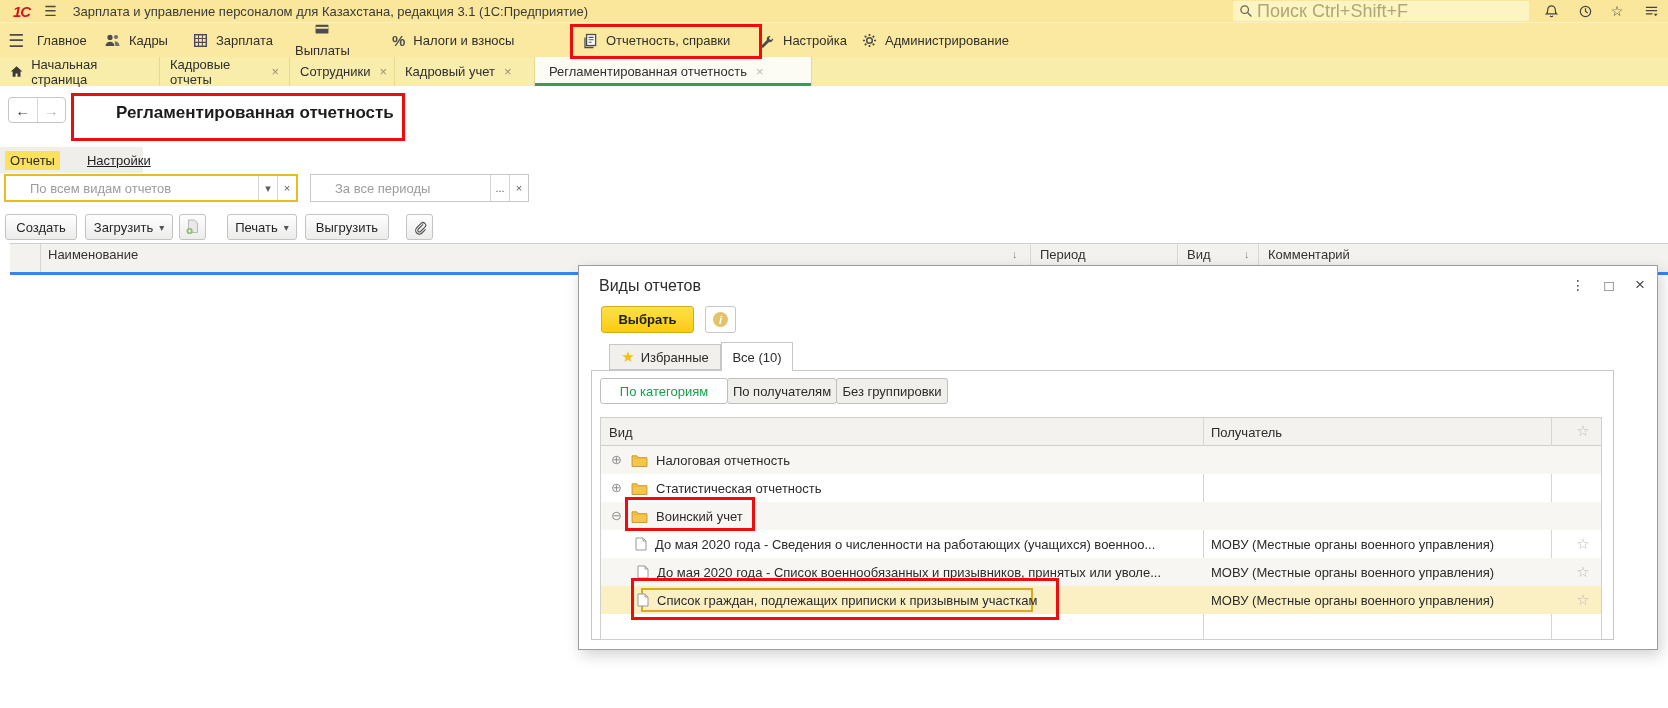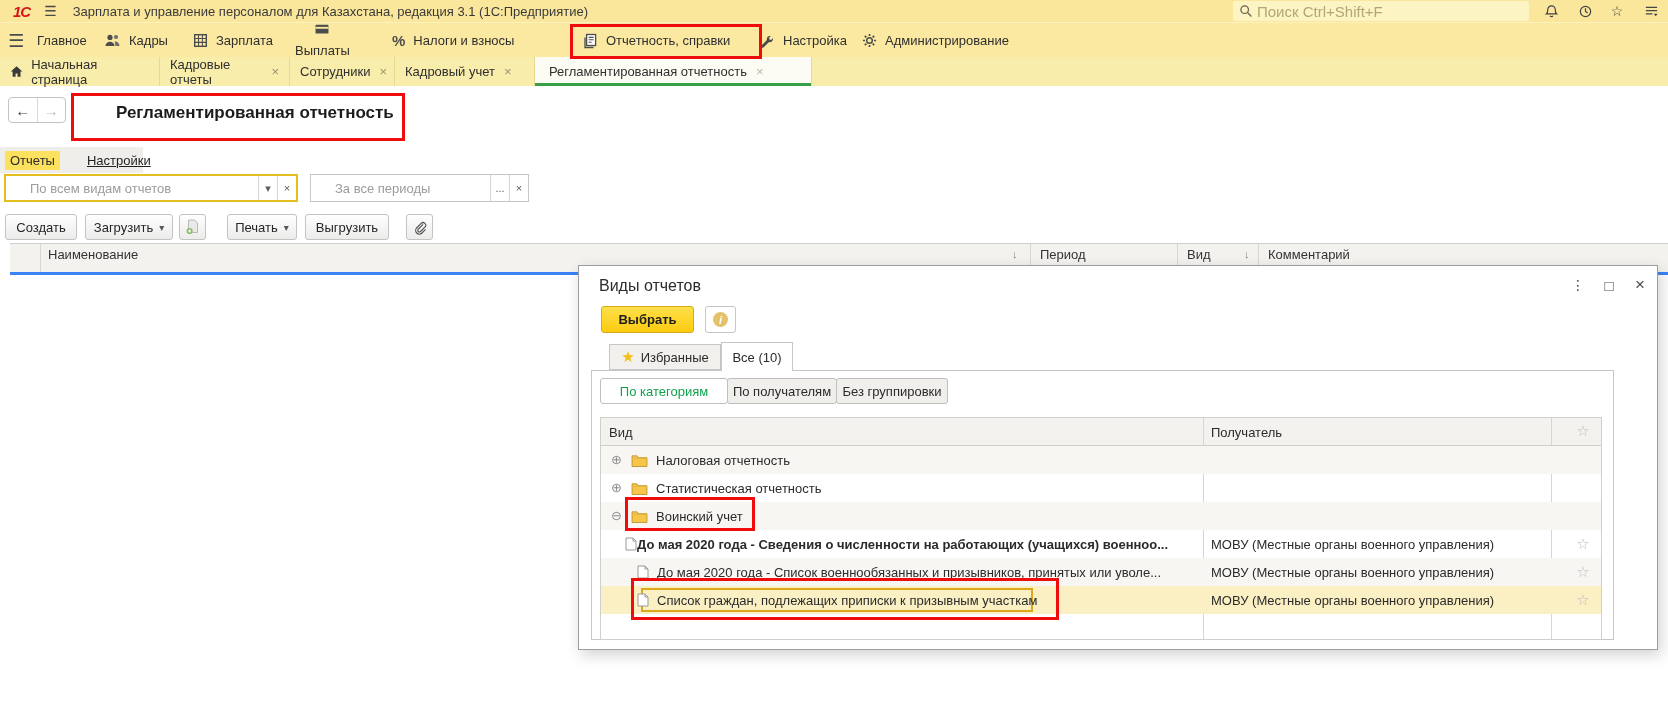--- a/index.html
+++ b/index.html
@@ -12,21 +12,21 @@
   
   .topbar { position:absolute; left:0; top:0; width:100%; height:22px;
     background:#fae79c; display:flex; align-items:center; }
   .logo { margin-left:13px; color:#d8141a; font-weight:bold; font-style:italic;
     font-size:15px; letter-spacing:-1px; }
   .top-ham { margin-left:14px; font-size:14px; color:#4a4a4a; }
   .win-title { margin-left:16px; font-size:13px; color:#3a3a3a; }
   .top-search { position:absolute; left:1233px; top:1px; width:296px; height:20px;
     background:#fdf4c3; border-radius:2px; display:flex; align-items:center; }
   .top-search svg { margin:0 4px 0 6px; }
-  .top-search .ph { color:#b1a775; font-size:15px; }
+  .top-search .ph { color:#b1a775; font-size:18px; }
   .top-ico { position:absolute; top:2px; width:22px; height:18px; display:flex;
     align-items:center; justify-content:center; color:#3f3f3f; font-size:14px; }
   
   .menubar { position:absolute; left:0; top:22px; width:100%; height:35px;
     background:#fbe9a2; border-top:1px solid #fdf3c0; }
   .m-item { position:absolute; top:0; height:35px; display:flex; align-items:center;
     gap:8px; color:#2f2f2f; font-size:13px; cursor:default; }
   .m-item .glyph { font-size:15px; color:#4c4c4c; }
   
   .tabbar { position:absolute; left:0; top:57px; width:100%; height:29px;
@@ -375,21 +375,21 @@
           <span class="cell" style="left:30px;gap:8px;">
             <svg class="foldersvg" width="17" height="13" viewBox="0 0 18 14">
                 <path d="M1 2h5.2l1.5 2H17v9.5H1z" fill="#f6c64b" stroke="#c5922a"></path>
                 <path d="M1 4.8h16" stroke="#e7b53c" fill="none"></path>
               </svg>
             <span>Воинский учет</span>
           </span>
         </div>
 
         <div class="drow">
-          <span class="cell" style="left:24px;font-weight:bold;">
+          <span class="cell" style="left:34px;gap:8px;">
             <svg class="docsvg" width="12" height="14" viewBox="0 0 12 14">
                 <path d="M1 1h7l3 3v9H1z" fill="#fff" stroke="#9a9a9a"></path>
                 <path d="M8 1v3h3" fill="none" stroke="#9a9a9a"></path>
               </svg>
             <span>До мая 2020 года - Сведения о численности на работающих (учащихся) военноо...</span>
           </span>
           <span class="cell" style="left:610px;">МОВУ (Местные органы военного управления)</span>
           <span class="rowstar">☆</span>
         </div>
 

